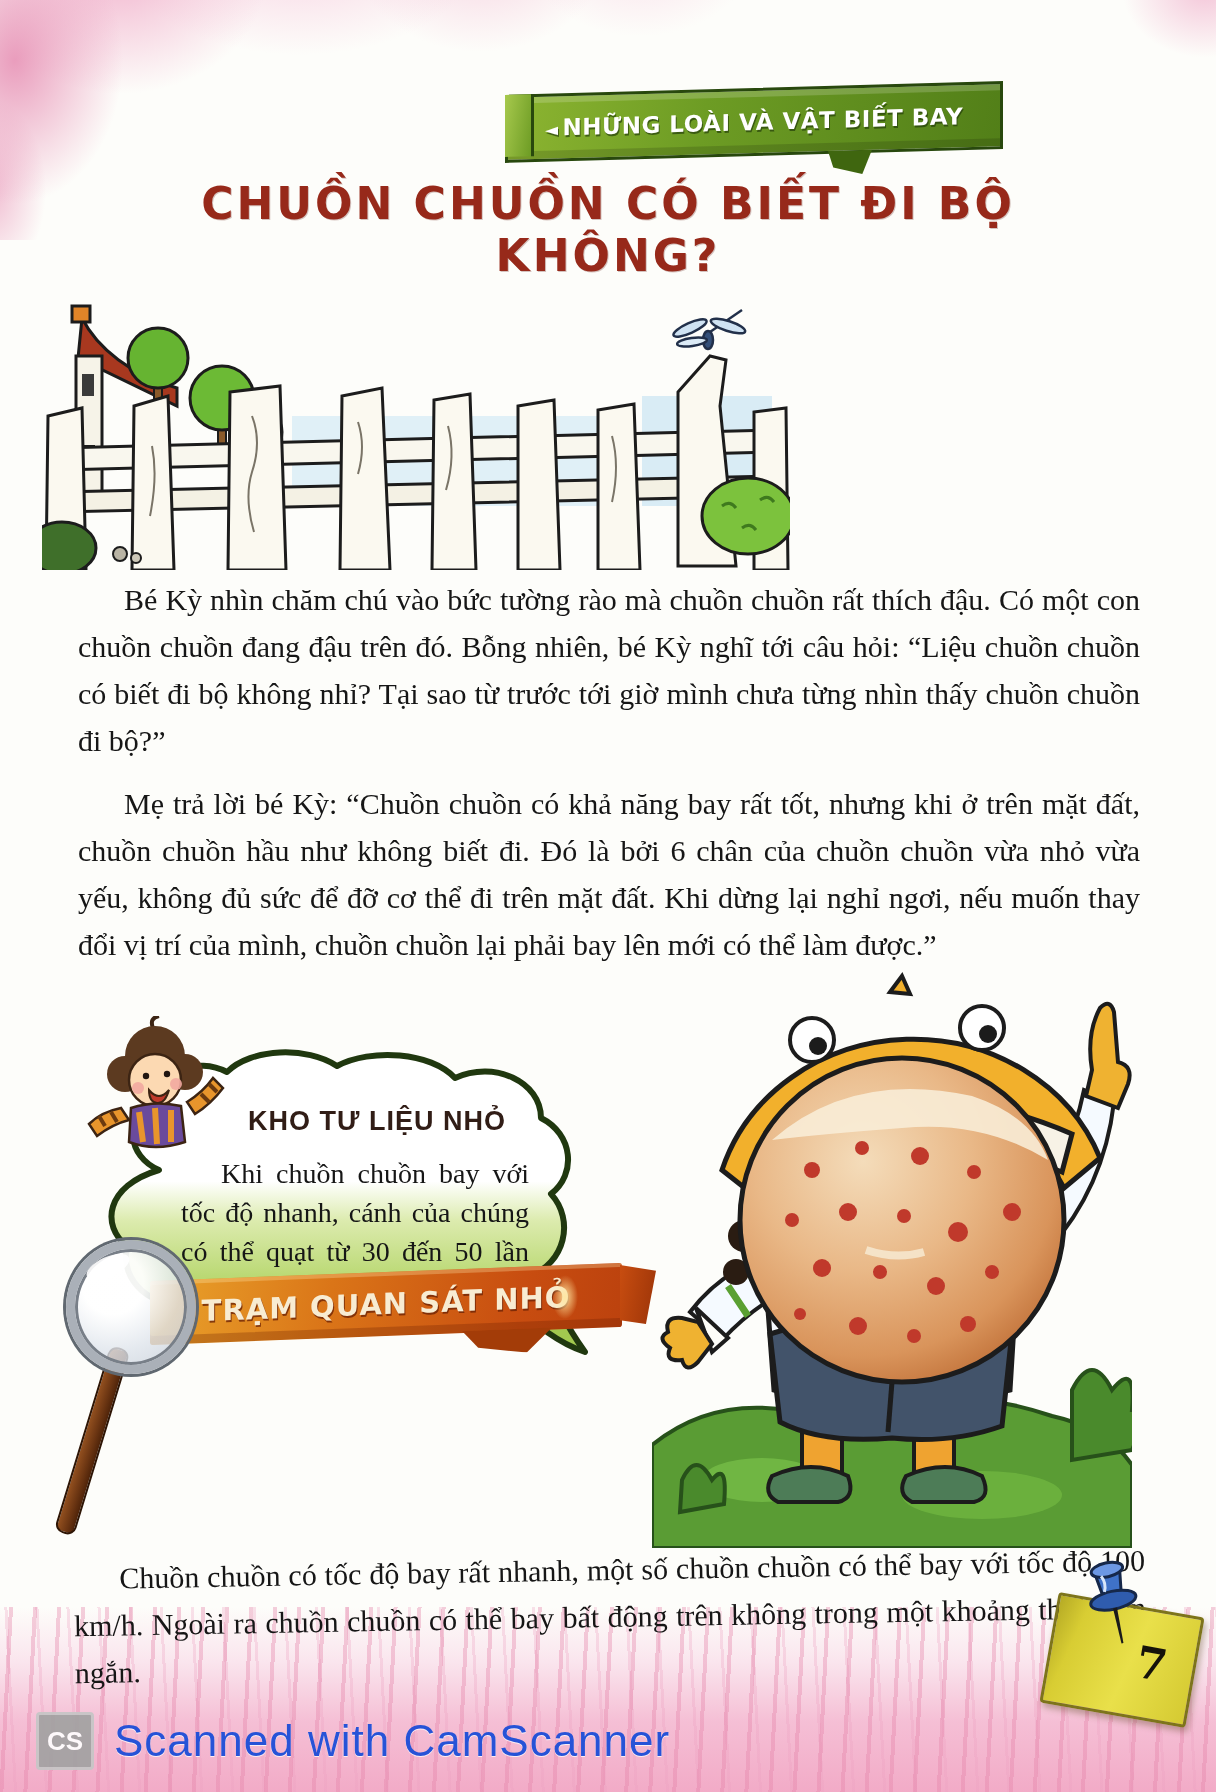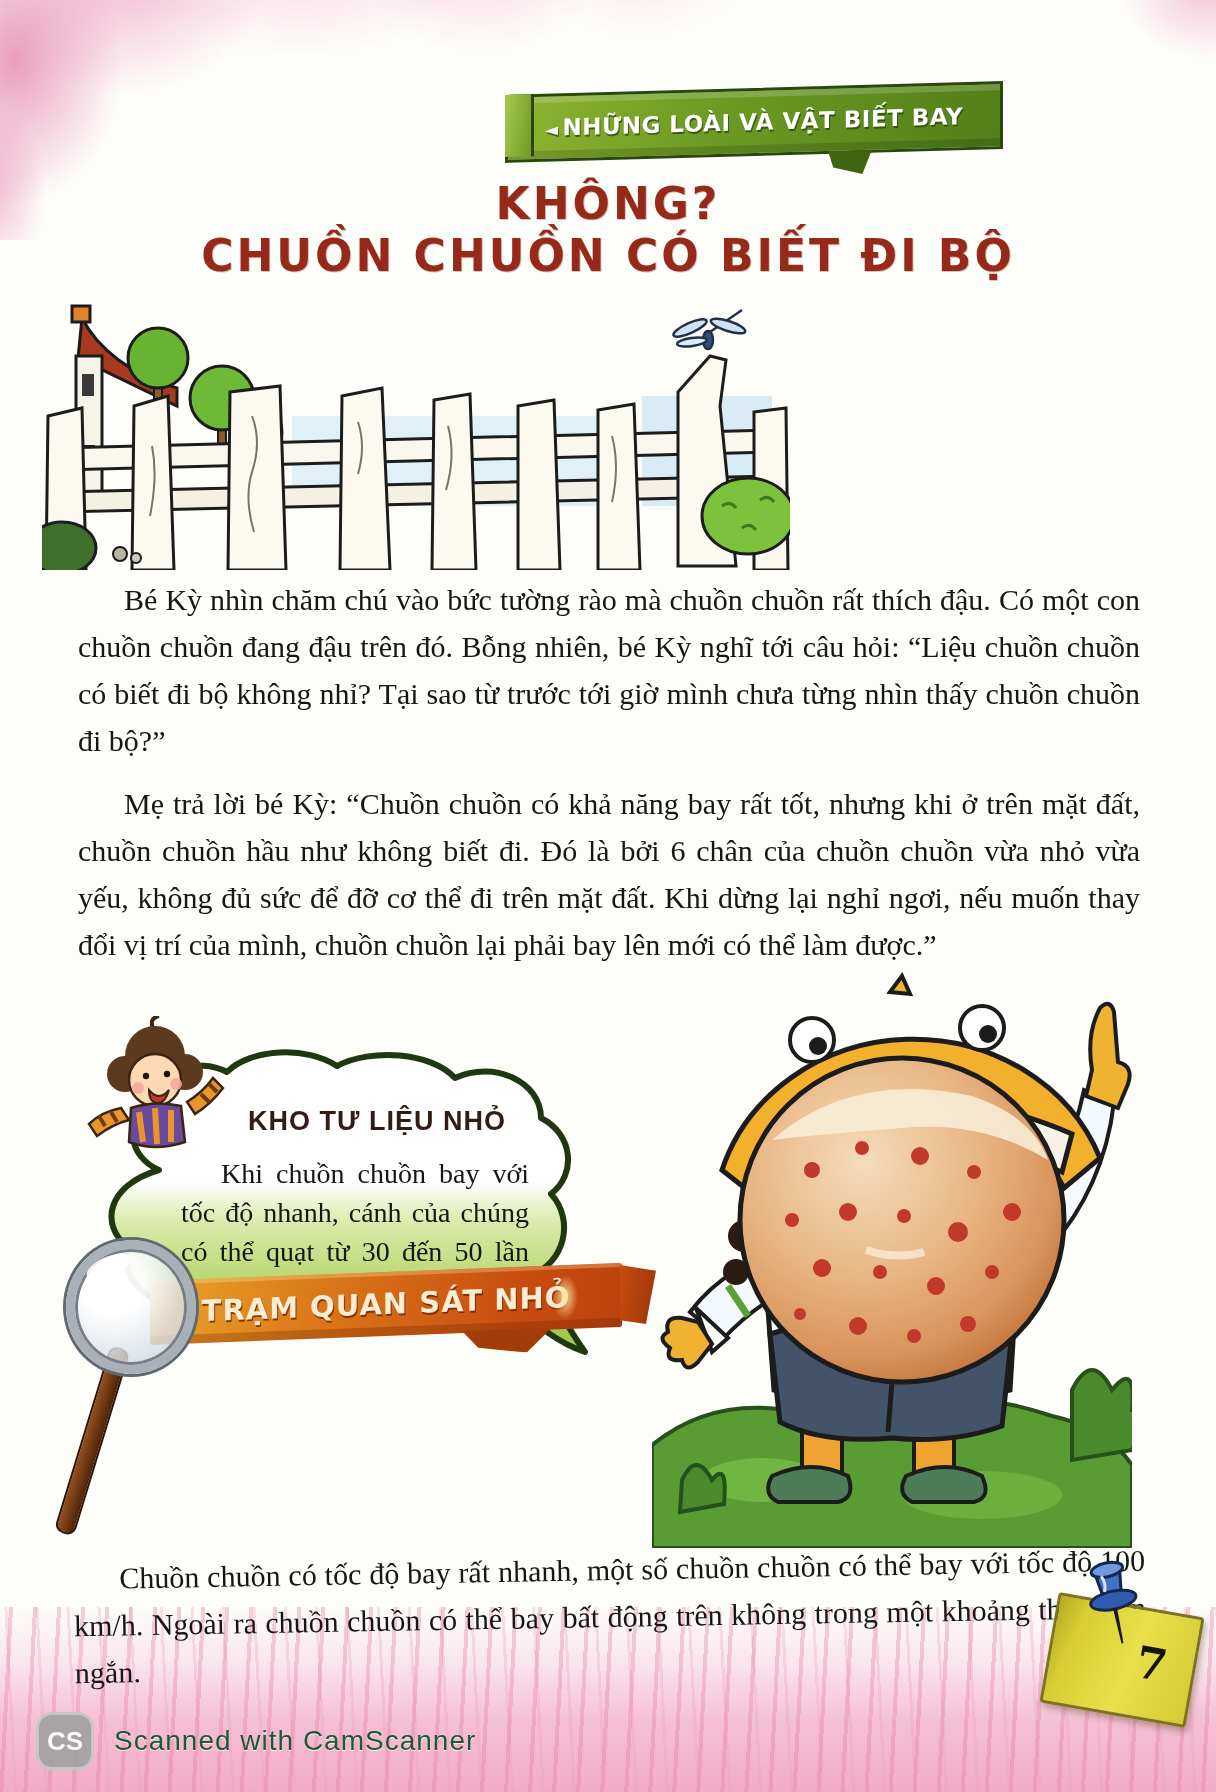--- a/index.html
+++ b/index.html
@@ -135,46 +135,46 @@
     position:absolute; right:26px; top:26px;
     font-family:"DejaVu Serif", serif; font-weight:700; font-size:44px; color:#15120a;
   }
   .pin{ position:absolute; left:38px; top:0; transform:rotate(-12deg); }
   
   .watermark{
     position:absolute; left:36px; bottom:22px; z-index:9;
     display:flex; align-items:center; gap:20px;
   }
   .cs-badge{
-    width:58px; height:58px; border-radius:16px; background:#a2a2a2;
+    width:58px; height:58px; border-radius:4px; background:#a2a2a2;
     border:3px solid #c6c6c6; box-sizing:border-box;
     display:flex; align-items:center; justify-content:center;
     font-family:"Liberation Sans", sans-serif; font-weight:700; font-size:26px; color:#fff;
     opacity:.92;
   }
   .wm-text{
-    font-family:"Liberation Sans", sans-serif; font-size:28px; color:#14532d;
+    font-family:"Liberation Sans", sans-serif; font-size:44px; color:#1d4ed8;
     letter-spacing:1px; text-shadow:0 1px 0 rgba(255,255,255,.8); opacity:.95;text-align:right;
   }
 </style>
 </head>
 <body>
 
 <div class="page">
 
   <div class="pink-top"></div>
   <div class="pink-bottom"></div>
 
   <div class="section-banner">
     <span class="txt"><span class="arrow">◄</span><span>NHỮNG LOÀI VÀ VẬT BIẾT BAY</span></span>
   </div>
 
   <div class="title">
+    <div>CHUỒN CHUỒN CÓ BIẾT ĐI BỘ</div>
     <div>KHÔNG?</div>
-    <div>CHUỒN CHUỒN CÓ BIẾT ĐI BỘ</div>
   </div>
 
   <svg class="fence-illo" width="748" height="274" viewBox="0 0 748 274">
     <rect x="250" y="120" width="330" height="90" fill="#d8ecf6" opacity=".8"></rect>
     <rect x="600" y="100" width="130" height="110" fill="#cfe7f4" opacity=".8"></rect>
 
     <path d="M40,22 C55,52 90,80 135,92 L135,110 L36,62 Z" fill="#a8381f" stroke="#1c1c1c" stroke-width="3"></path>
     <rect x="30" y="10" width="18" height="16" fill="#e08428" stroke="#1c1c1c" stroke-width="3"></rect>
     <rect x="34" y="60" width="26" height="150" fill="#f6f3e8" stroke="#1c1c1c" stroke-width="3"></rect>
     <rect x="40" y="78" width="12" height="22" fill="#3a3a3a"></rect>

